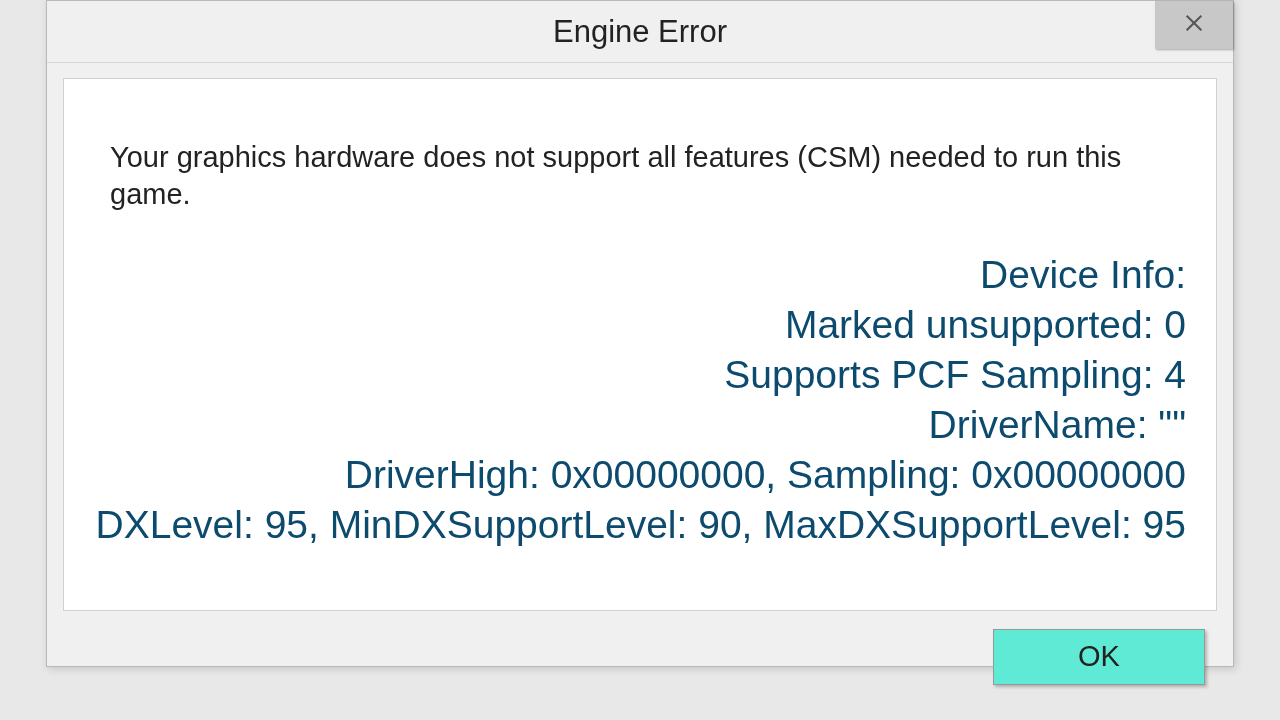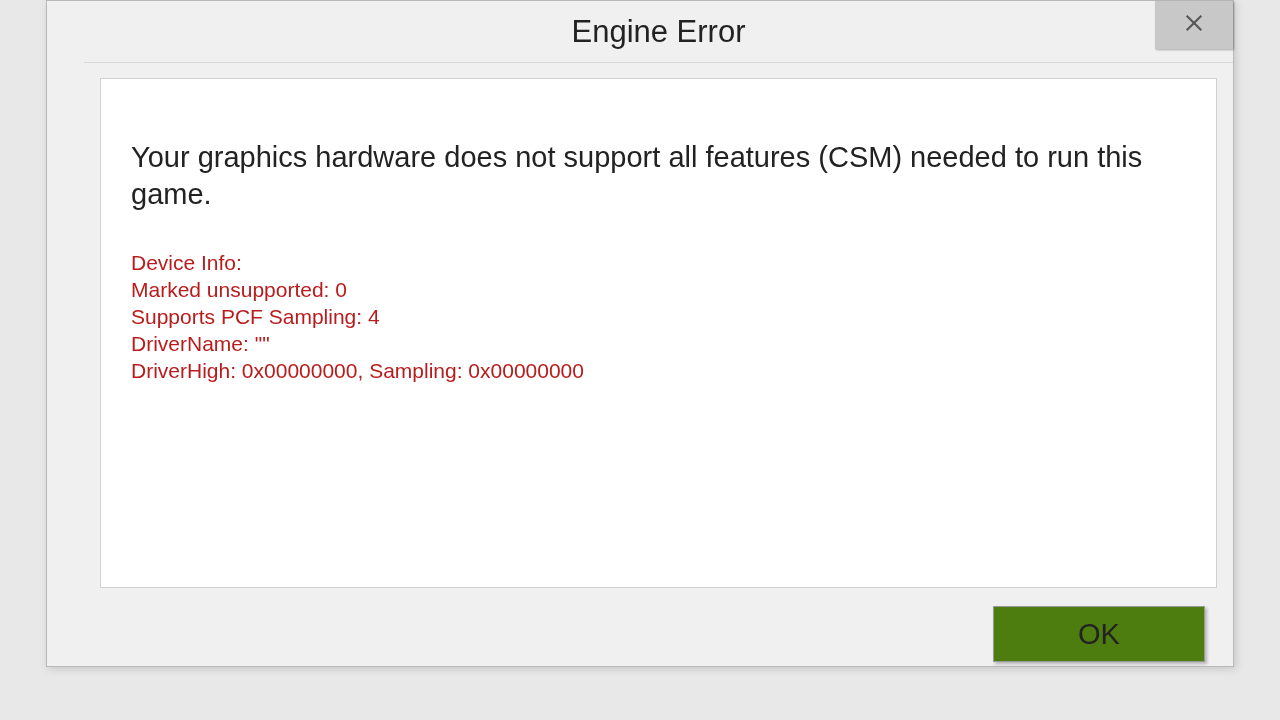--- a/index.html
+++ b/index.html
@@ -16,21 +16,20 @@
     }
     .dialog-window {
       position: absolute;
       left: 46px;
       top: 0px;
       width: 1188px;
       height: 667px;
       background: #f0f0f0;
       border: 1px solid #b8b8b8;
       box-shadow: 2px 2px 8px rgba(0,0,0,0.15);
-      padding-left: 37px;
     }
     .titlebar {
       height: 62px;
       background: #f0f0f0;
       display: flex;
       align-items: center;
       justify-content: center;
       position: relative;
       border-bottom: 1px solid #d8d8d8;
     }
@@ -63,39 +62,41 @@
       background: #ffffff;
       border: 1px solid #d0d0d0;
       padding: 60px 30px 60px 30px;
       min-height: 510px;
     }
     .message-text {
       font-size: 29px;
       line-height: 1.28;
       color: #222;
       font-weight: 400;
+      margin-left: 16px;
     }
     .spacer {
       height: 37px;
     }
     .info-line {
-      font-size: 21px;
+      font-size: 39px;
       line-height: 1.28;
-      color: #b91c1c;
+      color: #0c4a6e;
       white-space: nowrap;
+      text-align: right;
     }
     .button-row {
       display: flex;
       justify-content: flex-end;
       padding: 18px 28px 0 0;
     }
     .ok-button {
       width: 212px;
       height: 56px;
-      background: #4d7c0f;
+      background: #5eead4;
       border: 1px solid #999;
       box-shadow: 2px 2px 3px rgba(0,0,0,0.25);
       font-size: 29px;
       color: #222;
       display: flex;
       align-items: center;
       justify-content: center;
       cursor: pointer;
       font-family: inherit;
       margin-left: 6px;
@@ -120,20 +121,21 @@
 
   <div class="content-wrap">
     <div class="content-panel">
       <div class="message-text">Your graphics hardware does not support all features (CSM) needed to run this game.</div>
       <div class="spacer"></div>
       <div class="info-line">Device Info:</div>
       <div class="info-line">Marked unsupported: 0</div>
       <div class="info-line">Supports PCF Sampling: 4</div>
       <div class="info-line">DriverName: ""</div>
       <div class="info-line">DriverHigh: 0x00000000, Sampling: 0x00000000</div>
+      <div class="info-line">DXLevel: 95, MinDXSupportLevel: 90, MaxDXSupportLevel: 95</div>
     </div>
   </div>
 
   <div class="button-row">
     <button class="ok-button">OK</button>
   </div>
 
 </div>
 
 </body></html>

